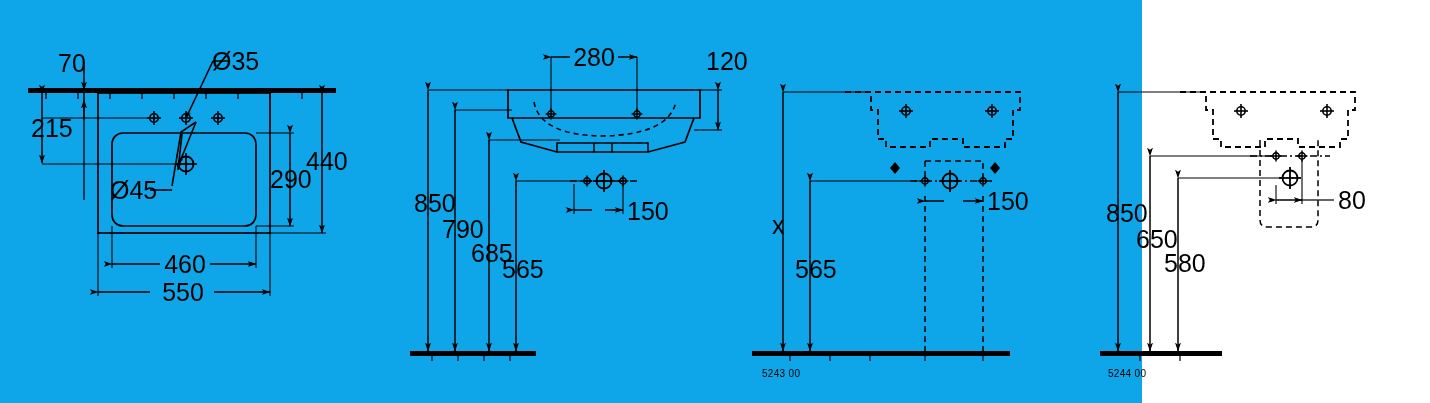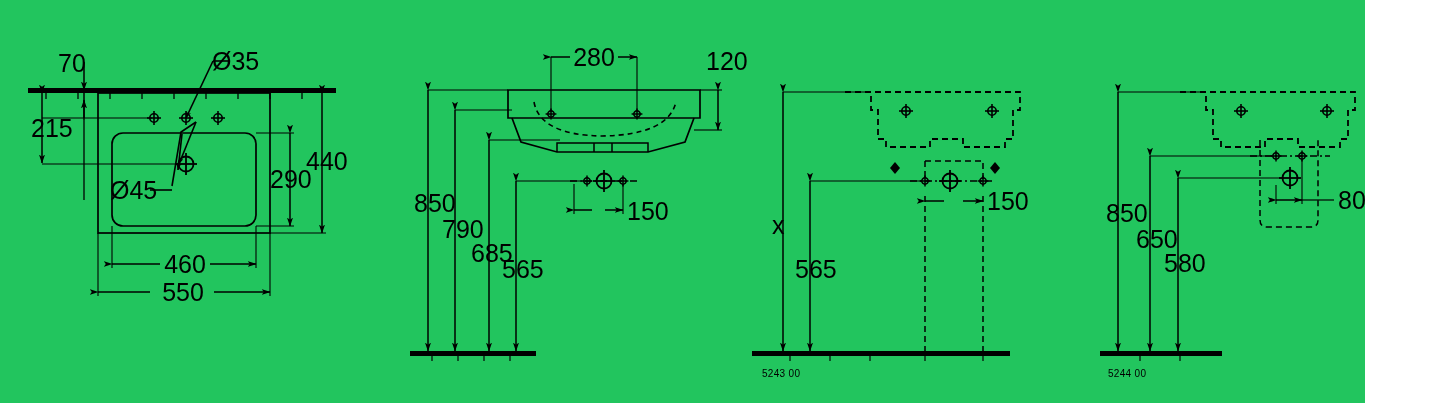--- a/index.html
+++ b/index.html
@@ -1,18 +1,18 @@
 <!DOCTYPE html>
 <html><head>
 <meta charset="utf-8">
 <style>
   html,body{margin:0;padding:0;background:#ffffff;}
   body{width:1430px;height:403px;overflow:hidden;
        font-family:"Liberation Sans","DejaVu Sans",sans-serif;color:#000;}
-  #sheet{position:relative;width:1365px;height:403px;background:#22c55e;}
+  #sheet{position:relative;width:1142px;height:403px;background:#0ea5e9;}
   #sheet svg{position:absolute;left:0;top:0;}
   .dimtxt{font-family:"Liberation Sans","DejaVu Sans",sans-serif;
           font-size:25px;fill:#000;}
   .partno{font-family:"Liberation Sans","DejaVu Sans",sans-serif;
           font-size:10px;fill:#000;letter-spacing:.3px;}
 </style>
 </head>
 <body>
 
 <div id="sheet">

